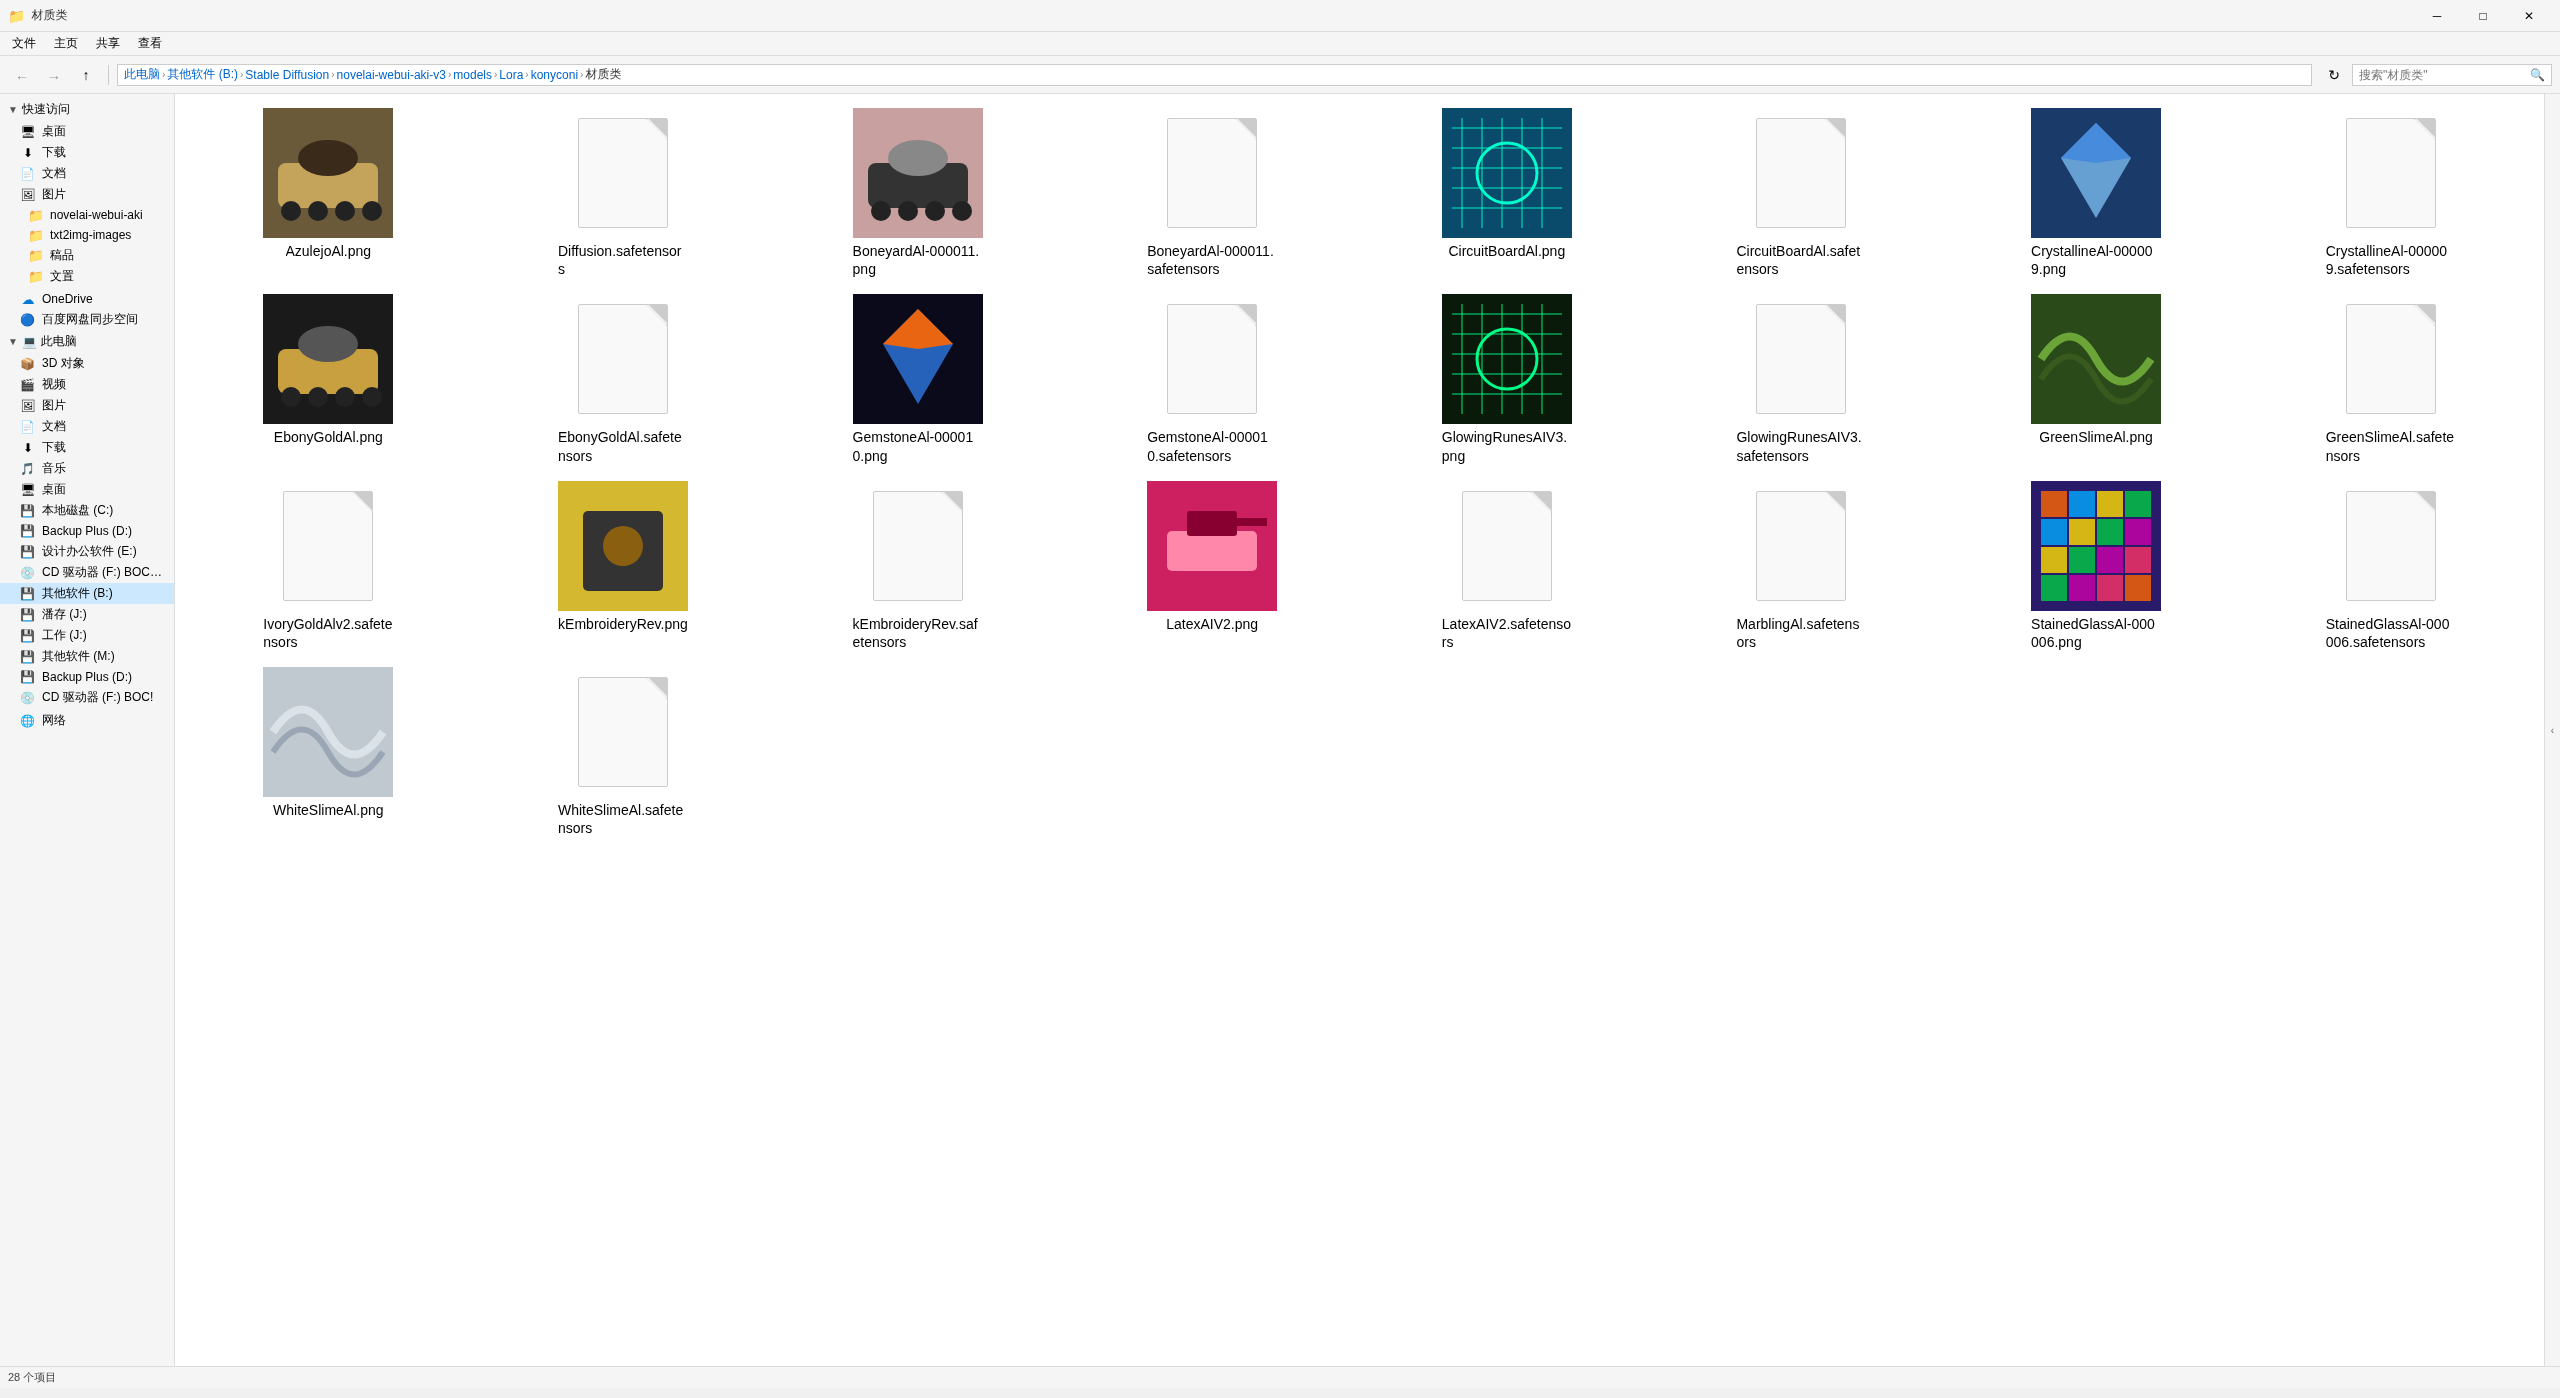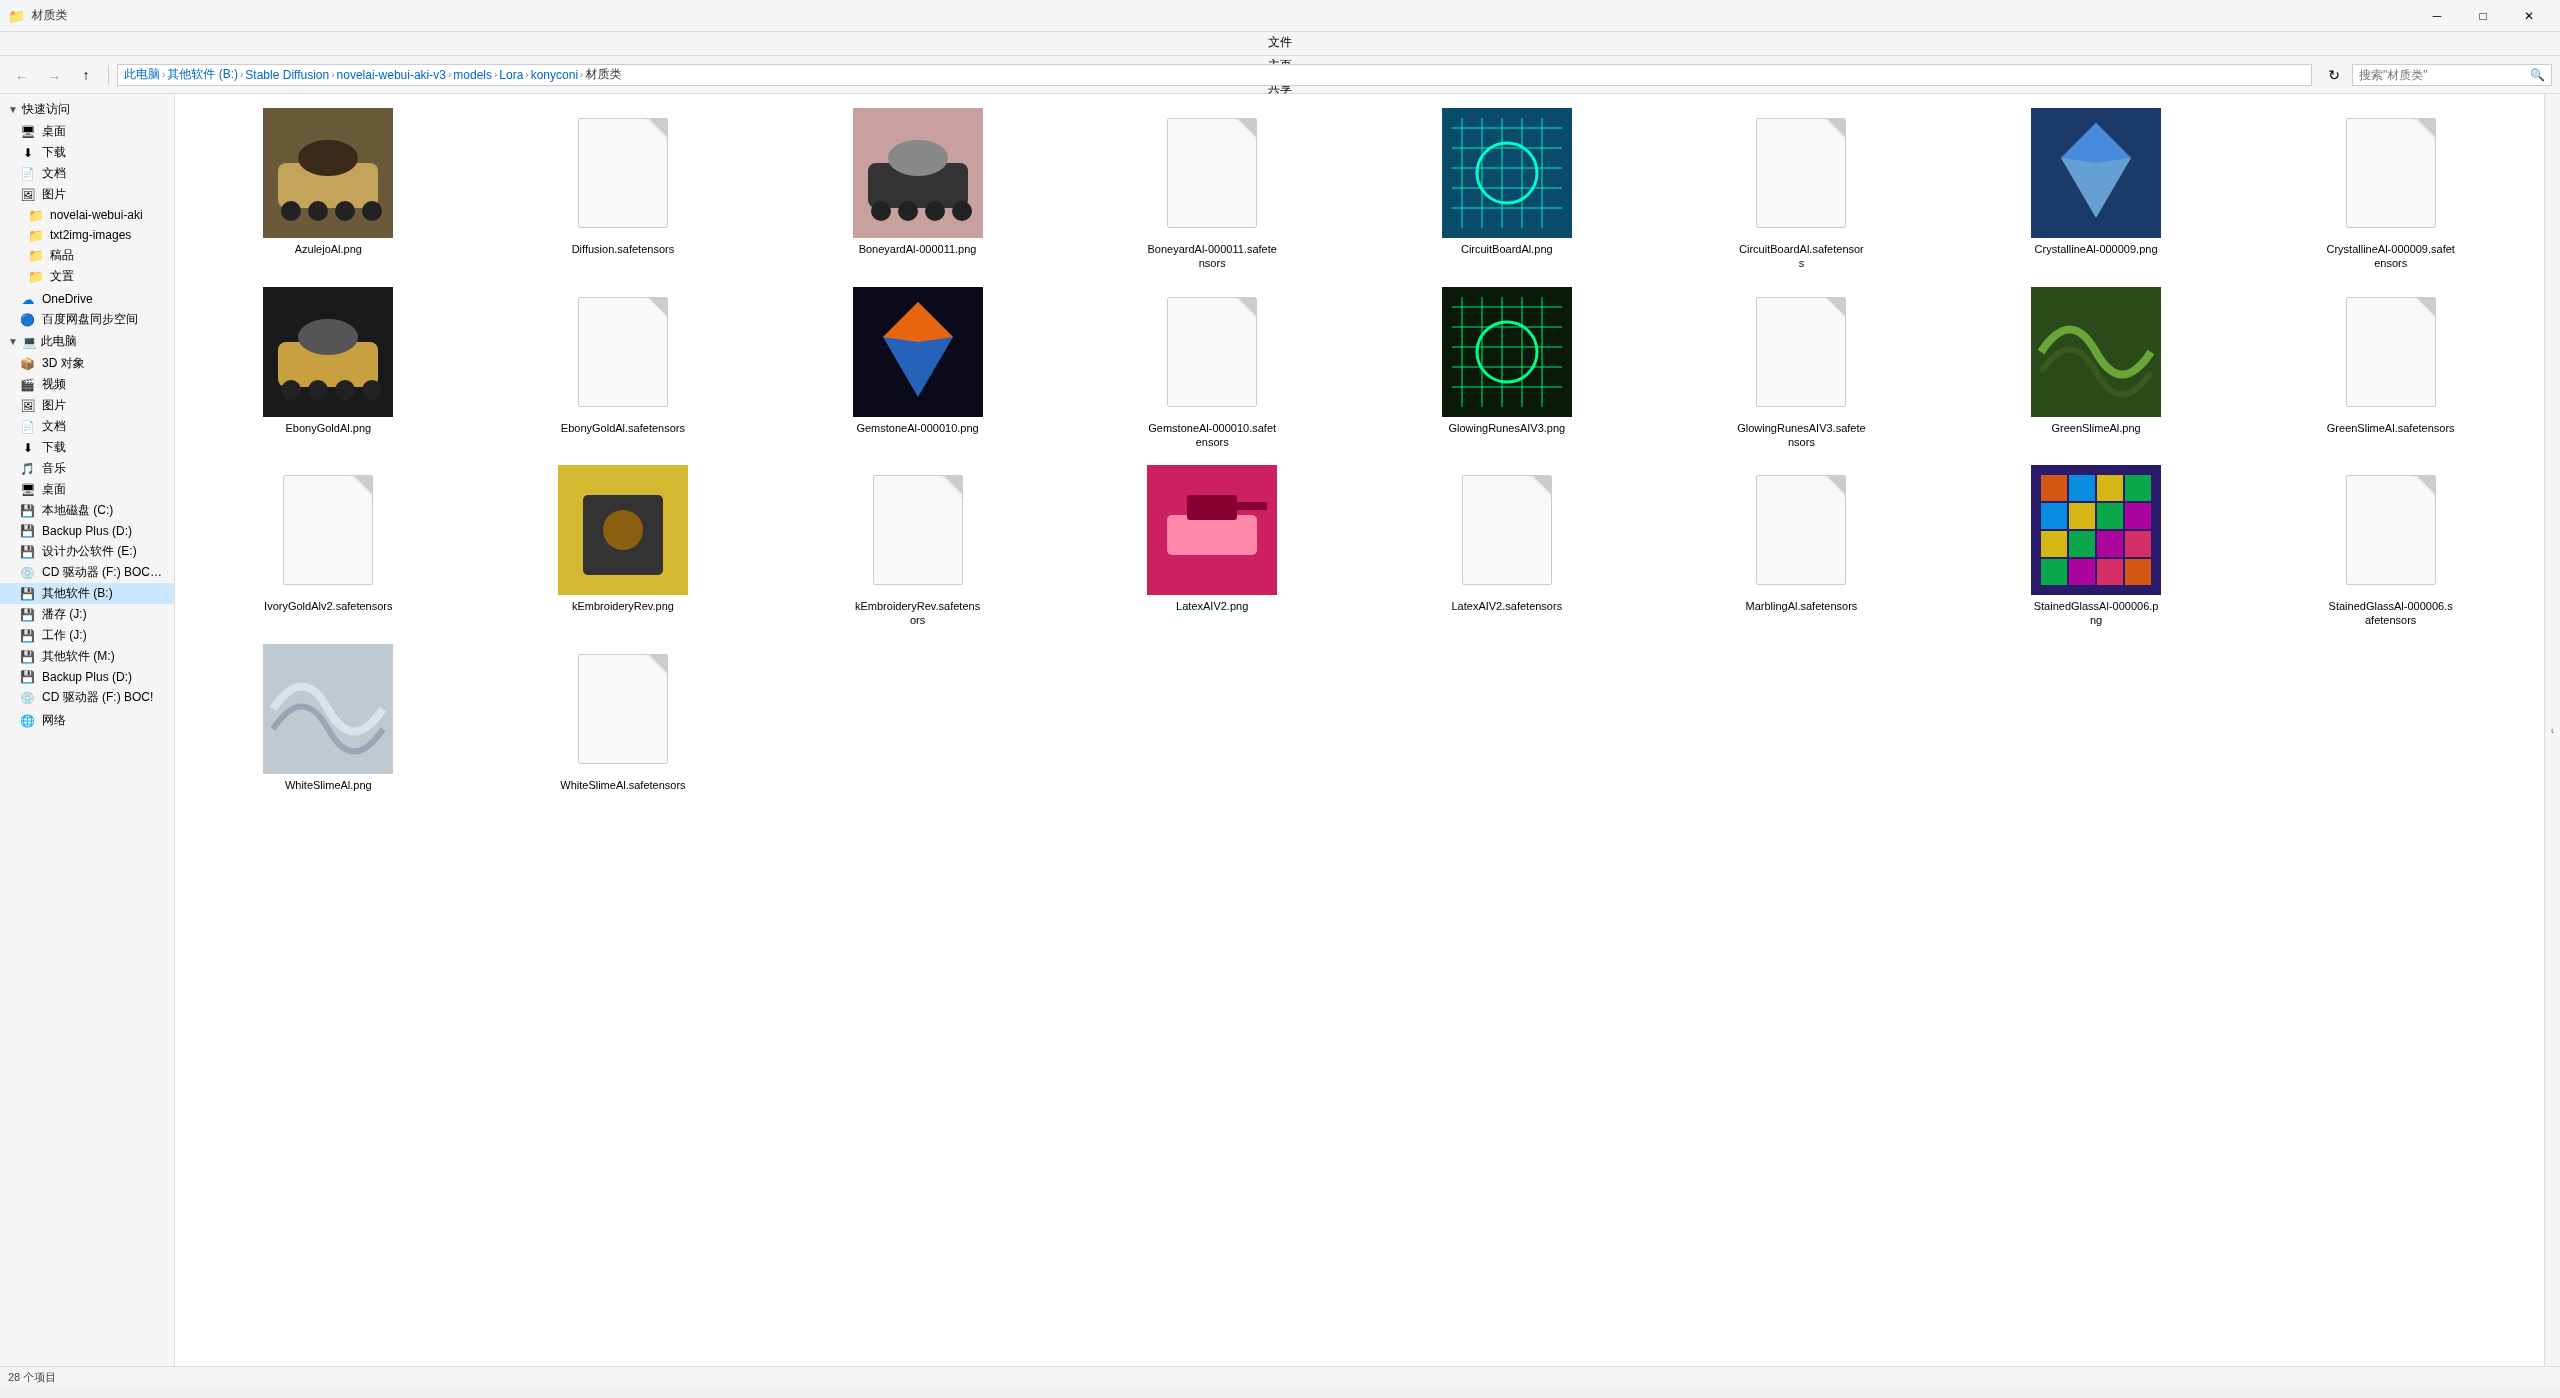--- a/index.html
+++ b/index.html
@@ -40,21 +40,20 @@
 
     
     .menu-bar {
       background: #f5f5f5;
       height: 24px;
       display: flex;
       align-items: center;
       padding: 0 4px;
       border-bottom: 1px solid #ddd;
       gap: 2px;
-      flex-direction: column;
     }
     .menu-item {
       padding: 2px 8px;
       font-size: 12px;
       cursor: pointer;
       border-radius: 2px;
     }
 
     
     .toolbar {
@@ -214,22 +213,22 @@
       content: '';
       position: absolute;
       top: 0; right: 0;
       width: 0; height: 0;
       border-style: solid;
       border-width: 0 18px 18px 0;
       border-color: transparent #ccc transparent transparent;
     }
 
     .file-name {
-      font-size: 11px;
-      text-align: center;
+      font-size: 14px;
+      text-align: left;
       word-break: break-all;
       max-width: 130px;
       line-height: 1.3;
       overflow: hidden;
       display: -webkit-box;
       -webkit-line-clamp: 2;
       -webkit-box-orient: vertical;
     }
 
     

